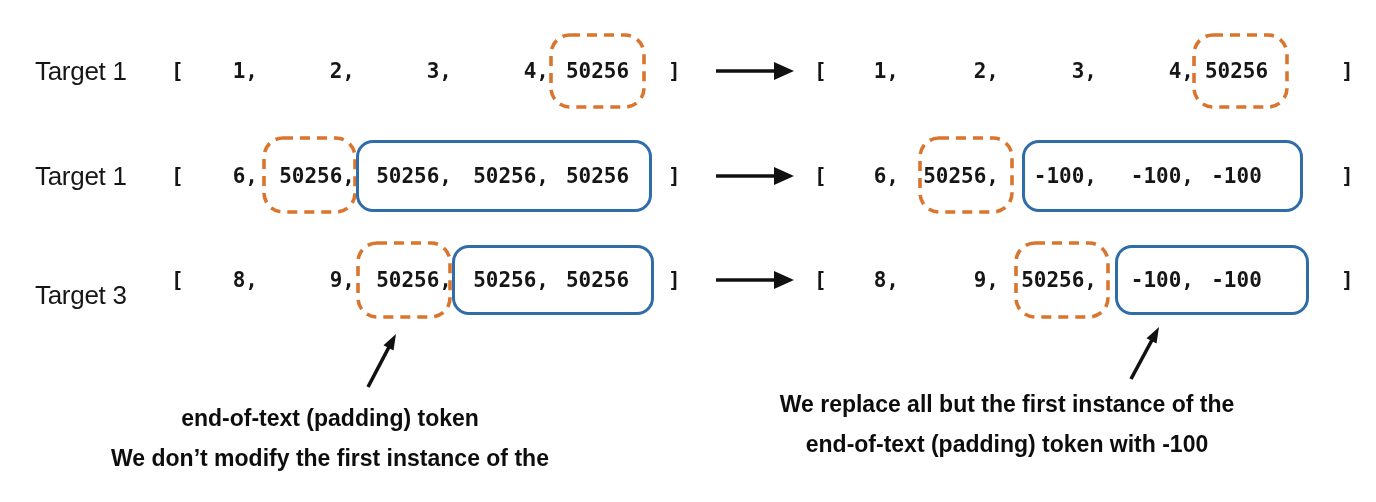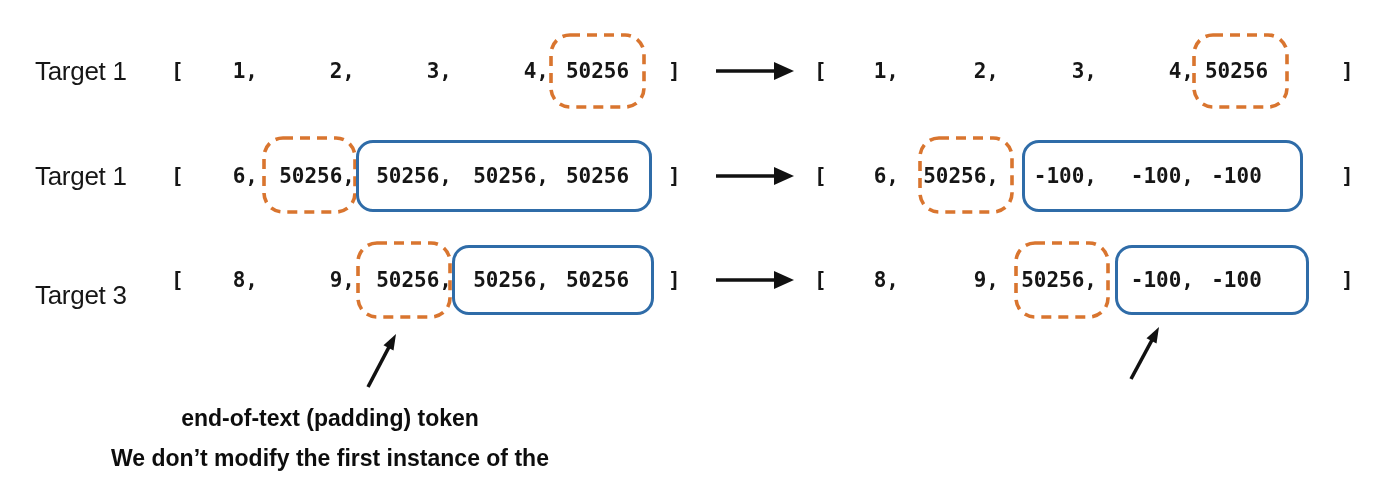--- a/index.html
+++ b/index.html
@@ -154,15 +154,17 @@
   <svg class="ann-arrow" style="left:1118px;top:318px" width="56" height="68">
     <line x1="13" y1="61" x2="34" y2="22" stroke="#111" stroke-width="3.6"></line>
     <polygon points="41,9 38.5,25.5 28.5,20.2" fill="#111"></polygon>
   </svg>
 
   <div class="ann" style="left:60px;top:398px;width:540px">
     <div>end-of-text (padding) token</div>
     <div>We don’t modify the first instance of the</div>
   </div>
   <div class="ann" style="left:737px;top:384px;width:540px">
+    <div>We replace all but the first instance of the</div>
+    <div>end-of-text (padding) token with -100</div>
   </div>
 
 </div>
 
 </body></html>

